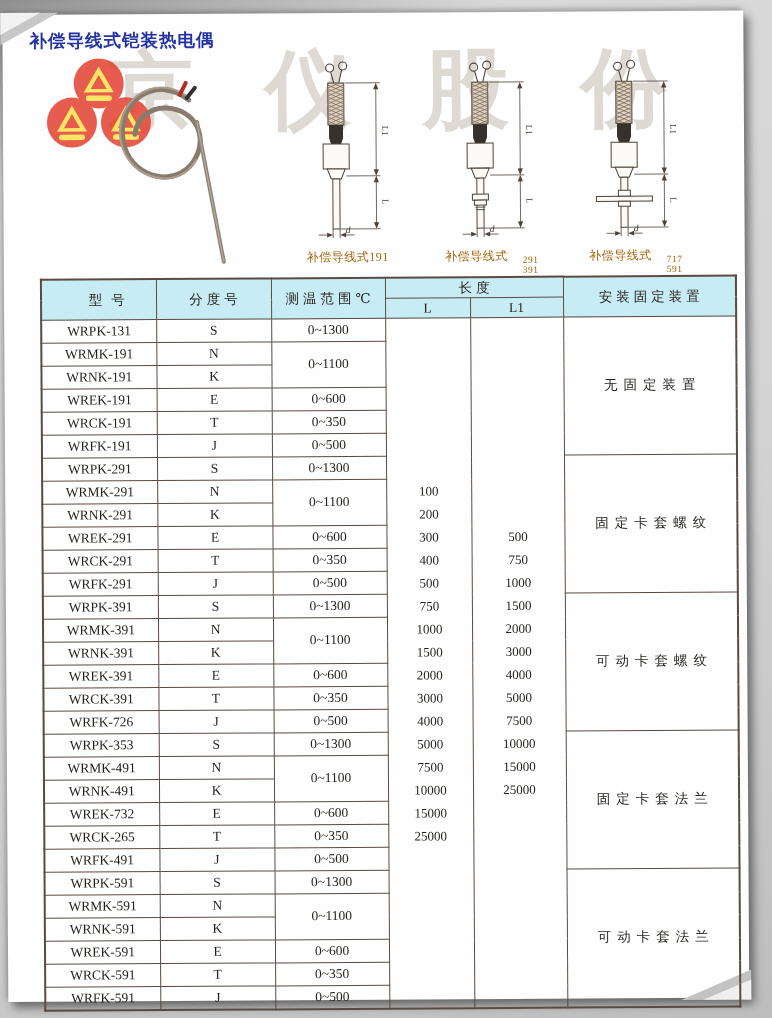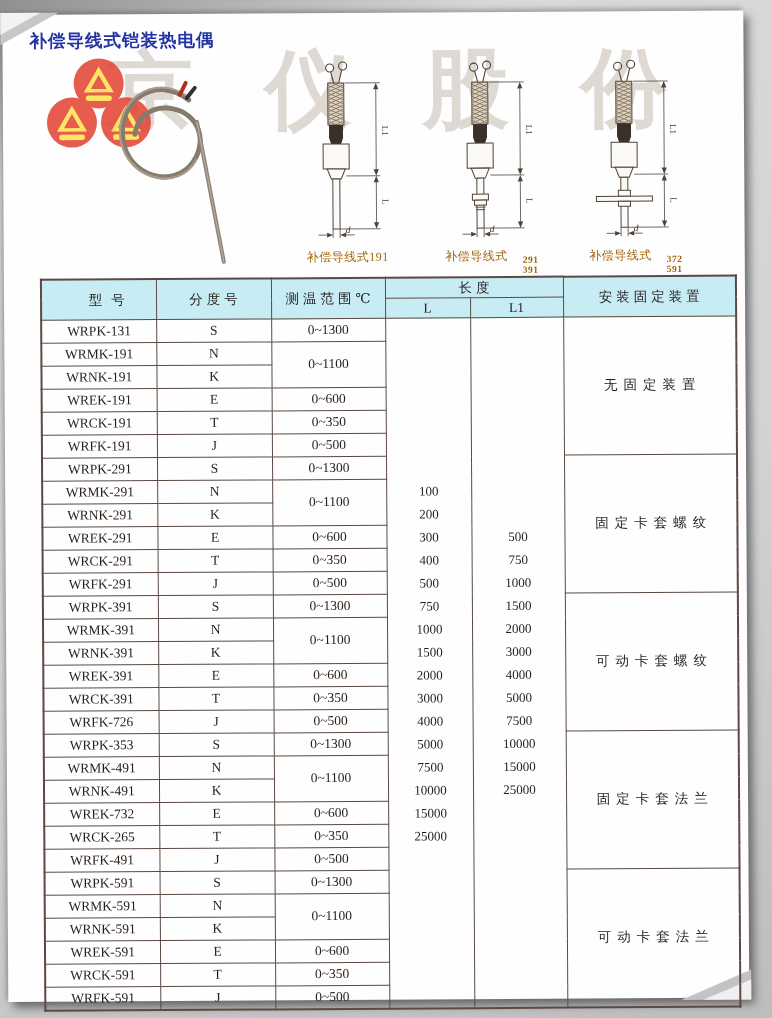--- a/index.html
+++ b/index.html
@@ -39,21 +39,21 @@
     position:absolute;left:104px;top:34px;
     font-size:86px;font-weight:bold;color:#c9c1b8;opacity:.6;
     letter-spacing:72px;white-space:nowrap;line-height:1;
     font-family:"Liberation Serif","DejaVu Serif",serif;
   }
   .logo{position:absolute;left:36px;top:42px;}
   .photo{position:absolute;left:98px;top:48px;}
   .diagrams{position:absolute;left:280px;top:46px;display:flex;gap:16px;}
   .diag{display:flex;flex-direction:column;align-items:center;}
   .cap{font-size:12px;color:#a16207;letter-spacing:.5px;margin-top:0;white-space:nowrap;}
-  .stk{display:inline-flex;flex-direction:column;font-size:9.5px;line-height:9.5px;vertical-align:-3px;margin-left:15px;font-weight:bold;}
+  .stk{display:inline-flex;flex-direction:column;font-size:9.5px;line-height:9.5px;vertical-align:-3px;margin-left:15px;}
 
   table.spec{
     position:absolute;left:36px;top:264px;width:695px;
     border-collapse:collapse;table-layout:fixed;
     font-size:13.5px;color:#241f1b;border:2px solid var(--border);
   }
   .spec th,.spec td{border:1px solid var(--border);text-align:center;padding:0;font-weight:normal;}
   .spec thead th{background:var(--header-bg);height:19px;letter-spacing:4px;text-indent:4px;}
   .spec thead th.wide{letter-spacing:9px;text-indent:9px;padding-left:16px;}
   .spec thead th.lat{letter-spacing:0;text-indent:0;}
@@ -231,21 +231,21 @@
             <path d="M35 176h9M71 176h-9" stroke="var(--ln)" stroke-width="0.8"></path>
             <g fill="var(--ln)">
               <path d="M49.5 176l-6-2.4v4.8Z"></path>
               <path d="M56.5 176l6-2.4v4.8Z"></path>
             </g>
             <text x="99" y="72" font-size="9" fill="#3c332c" text-anchor="middle" transform="rotate(90 99 72)">L1</text>
             <text x="99" y="143" font-size="9" fill="#3c332c" text-anchor="middle" transform="rotate(90 99 143)">L</text>
             <text x="62" y="174" font-size="9.5" font-style="italic" fill="#3c332c">d</text>
           </svg></div>
       <div class="cap"><span>补偿导线式</span><span class="stk">
-            <span>372</span>
+            <span>717</span>
             <span>591</span>
           </span></div>
     </div>
   </div>
 
   <table class="spec">
     <colgroup>
       <col style="width:115px">
         <col style="width:115px">
         <col style="width:114px">

